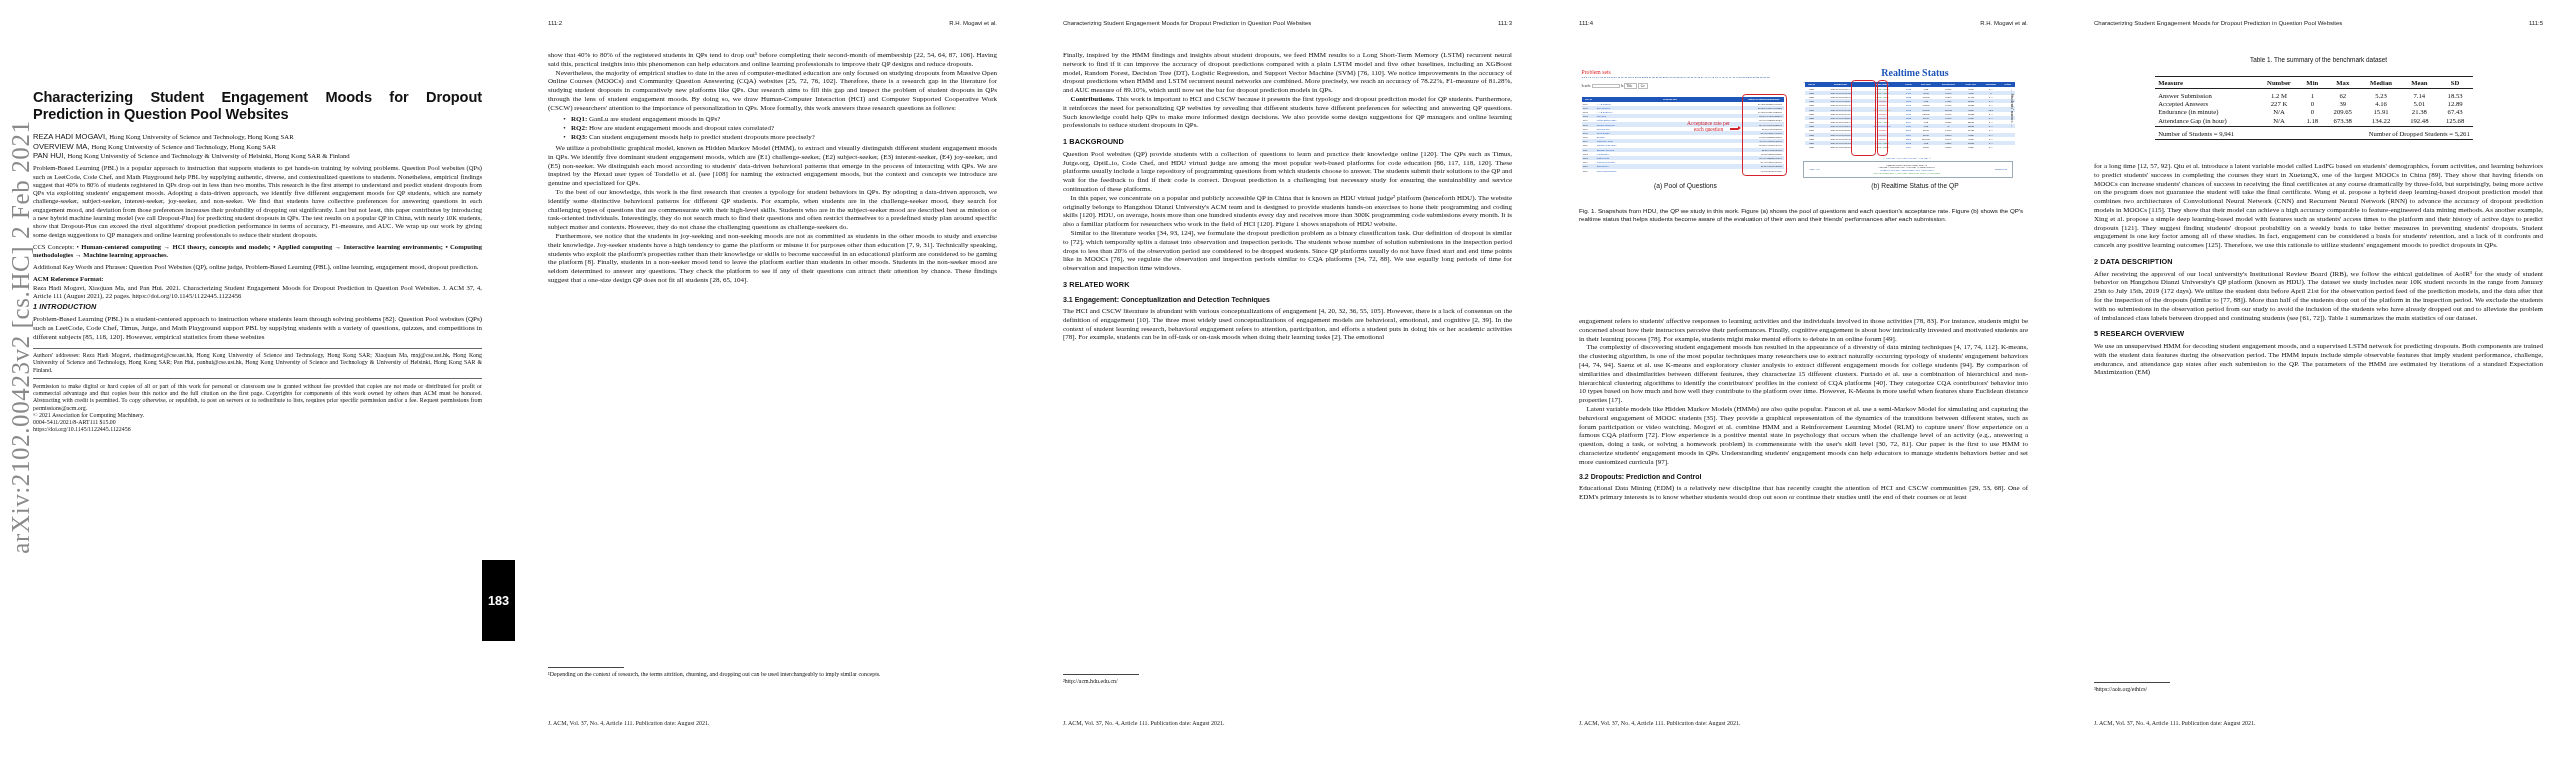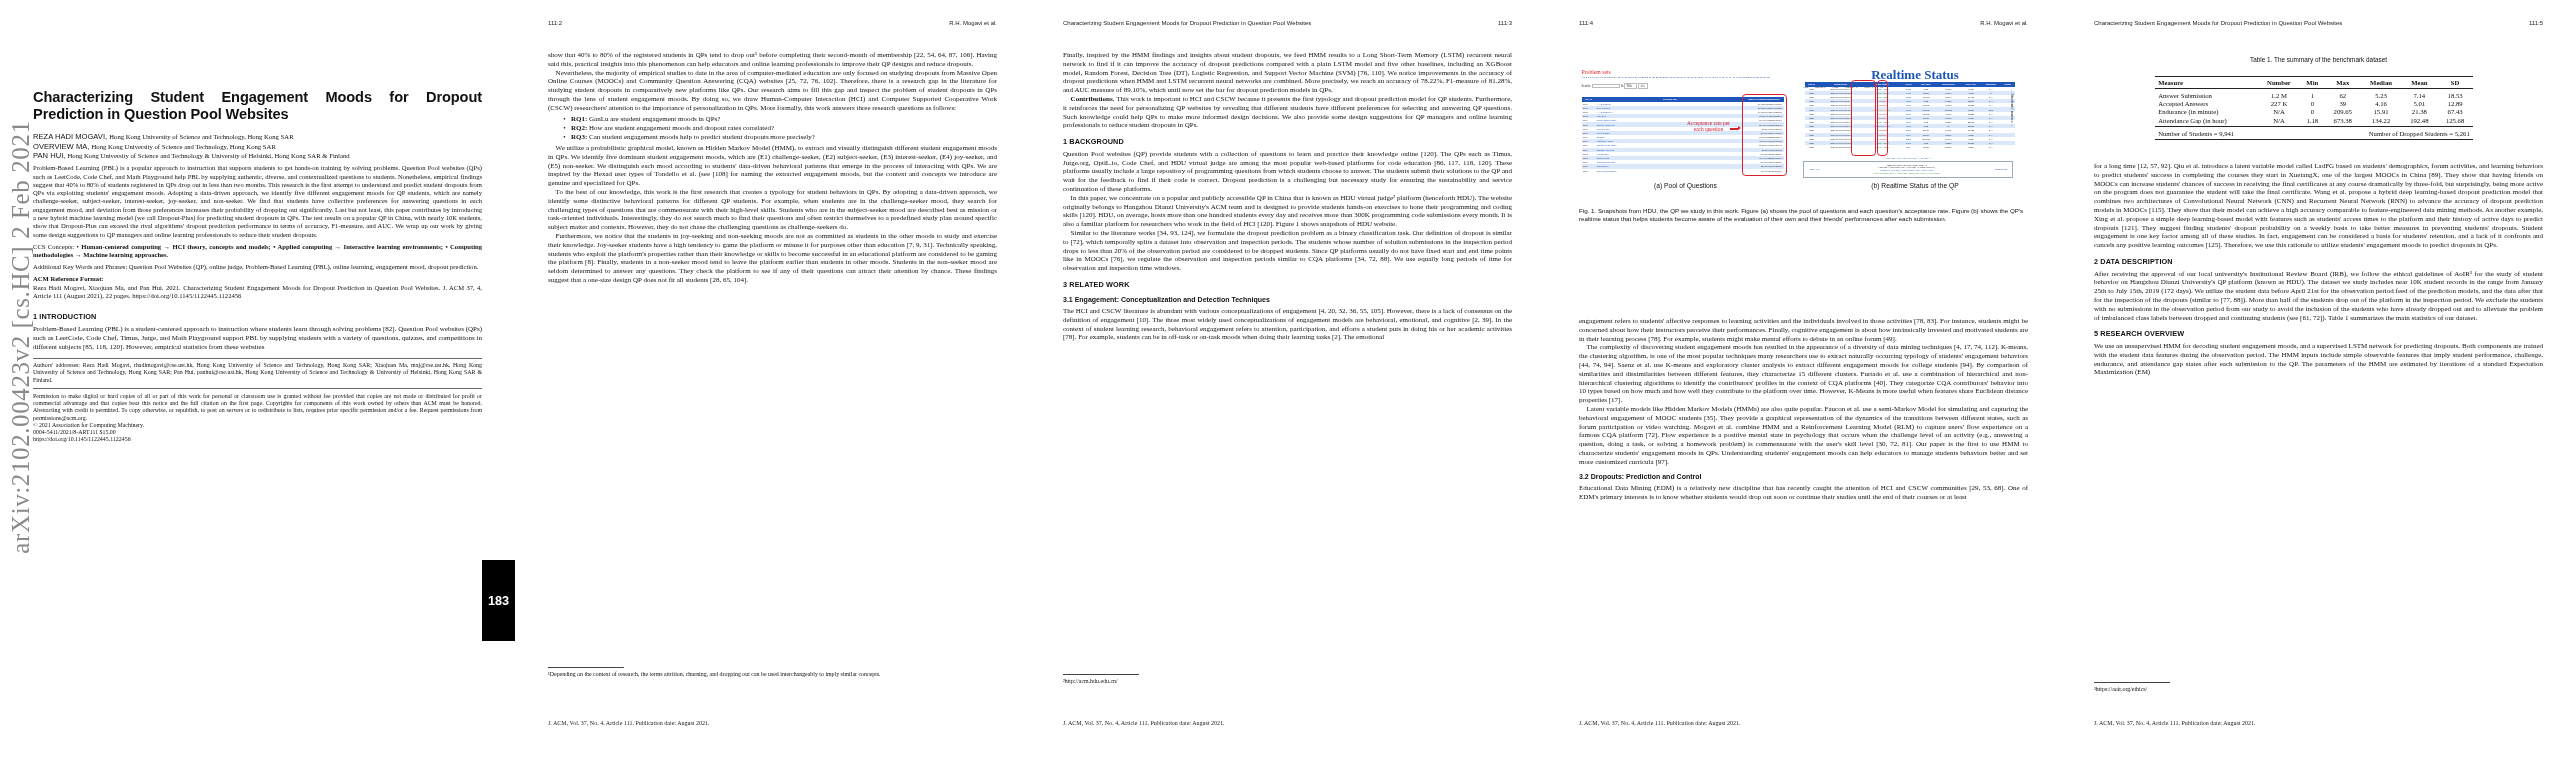--- a/index.html
+++ b/index.html
@@ -36,21 +36,21 @@
   .ps-nums { font-family: "Liberation Sans", sans-serif; font-size: 2.5px; color: #1c4e9c; margin-left: 2.5px; line-height: 3.8px; width: 204px; }
   .ps-search { font-size: 3.2px; margin: 2.5px 0 2.5px 2.5px; color: #333; }
   .mini-table { position: absolute; left: 2.5px; width: 202px; border-collapse: collapse; font-family: "Liberation Sans", sans-serif; font-size: 2.2px; }
   .mini-table th { background: #1d55b8; color: #fff; height: 4.5px; }
   .mini-table td { height: 4.2px; padding: 0 1.3px; color: #333; }
   .mini-table tr:nth-child(even) td { background: #dbe8fa; }
   .redbox { position: absolute; border: 1.1px solid #d4212a; border-radius: 3.8px; }
   .annot { position: absolute; color: #d4212a; font-size: 5.4px; line-height: 6.4px; text-align: center; }
   .arrow { position: absolute; height: 1.6px; background: #d4212a; }
   .arrow::after { content: ""; position: absolute; right: -3.2px; top: -2.2px; border-left: 3.8px solid #d4212a; border-top: 2.9px solid transparent; border-bottom: 2.9px solid transparent; }
-  .rt-title { text-align: center; font-size: 13px; font-weight: bold; color: #1d55b8; margin-top: 3px; }
+  .rt-title { text-align: center; font-size: 10px; font-weight: bold; color: #1d55b8; margin-top: 3px; }
   .subcap { position: absolute; top: 118px; font-family: "Liberation Sans", sans-serif; font-size: 6.7px; text-align: center; }
   .figcap { position: absolute; left: 33px; top: 207px; width: 449px; font-family: "Liberation Sans", sans-serif; font-size: 6.2px; line-height: 8px; }
   .side-label { position: absolute; right: 12.7px; top: 25.4px; writing-mode: vertical-rl; font-size: 4.5px; color: #333; }
   
   .tcap { position: absolute; top: 56px; left: 33px; width: 449px; text-align: center; font-family: "Liberation Sans", sans-serif; font-size: 6.4px; }
   table.bench { position: absolute; top: 76px; left: 94px; width: 318px; border-collapse: collapse; font-size: 6.7px; }
   table.bench th { font-weight: bold; padding: 1.9px 3.2px; border-top: 1.3px solid #222; border-bottom: 0.6px solid #222; text-align: center; }
   table.bench th:first-child { text-align: left; }
   table.bench td { padding: 0.6px 3.2px; text-align: center; }
   table.bench td:first-child { text-align: left; }
@@ -68,21 +68,21 @@
   <div class="body" style="top:89px;">
     <h1 class="title">Characterizing Student Engagement Moods for Dropout Prediction in Question Pool Websites</h1>
     <div style="height:9px"></div>
     <div class="author"><span>REZA HADI MOGAVI,</span> <span class="aff">Hong Kong University of Science and Technology, Hong Kong SAR</span></div>
     <div class="author"><span>OVERVIEW MA,</span> <span class="aff">Hong Kong University of Science and Technology, Hong Kong SAR</span></div>
     <div class="author"><span>PAN HUI,</span> <span class="aff">Hong Kong University of Science and Technology &amp; University of Helsinki, Hong Kong SAR &amp; Finland</span></div>
     <p class="noindent small" style="margin-top:3.8px; font-size:6.6px; line-height:8.3px;">Problem-Based Learning (PBL) is a popular approach to instruction that supports students to get hands-on training by solving problems. Question Pool websites (QPs) such as LeetCode, Code Chef, and Math Playground help PBL by supplying authentic, diverse, and contextualized questions to students. Nonetheless, empirical findings suggest that 40% to 80% of students registered in QPs drop out in less than two months. This research is the first attempt to understand and predict student dropouts from QPs via exploiting students' engagement moods. Adopting a data-driven approach, we identify five different engagement moods for QP students, which are namely challenge-seeker, subject-seeker, interest-seeker, joy-seeker, and non-seeker. We find that students have collective preferences for answering questions in each engagement mood, and deviation from those preferences increases their probability of dropping out significantly. Last but not least, this paper contributes by introducing a new hybrid machine learning model (we call Dropout-Plus) for predicting student dropouts in QPs. The test results on a popular QP in China, with nearly 10K students, show that Dropout-Plus can exceed the rival algorithms' dropout prediction performance in terms of accuracy, F1-measure, and AUC. We wrap up our work by giving some design suggestions to QP managers and online learning professionals to reduce their student dropouts.</p>
     <p class="noindent small" style="margin-top:3.8px; font-size:6.6px; line-height:8.3px;"><span>CCS Concepts: •</span> <b>Human-centered computing → HCI theory, concepts and models; • Applied computing → Interactive learning environments; • Computing methodologies → Machine learning approaches.</b></p>
     <p class="noindent small" style="margin-top:3.8px; font-size:6.6px; line-height:8.3px;">Additional Key Words and Phrases: Question Pool Websites (QP), online judge, Problem-Based Learning (PBL), online learning, engagement mood, dropout prediction.</p>
     <p class="noindent small" style="margin-top:3.8px; font-size:6.6px; line-height:8.3px;"><b>ACM Reference Format:</b><br><span>Reza Hadi Mogavi, Xiaojuan Ma, and Pan Hui. 2021. Characterizing Student Engagement Moods for Dropout Prediction in Question Pool Websites. J. ACM 37, 4, Article 111 (August 2021), 22 pages. https://doi.org/10.1145/1122445.1122456</span></p>
-    <div class="sec" style="margin-top:13px;">1   INTRODUCTION</div>
+    <div class="sec" style="margin-top:3px;font-style:italic;">1   INTRODUCTION</div>
     <p class="noindent">Problem-Based Learning (PBL) is a student-centered approach to instruction where students learn through solving problems [82]. Question Pool websites (QPs) such as LeetCode, Code Chef, Timus, Jutge, and Math Playground support PBL by supplying students with a variety of questions, quizzes, and competitions in different subjects [85, 118, 120]. However, empirical statistics from these websites</p>
     <div class="rule" style="margin-top:6.4px;"></div>
     <p class="noindent" style="font-size:5.9px; line-height:7.3px;">Authors' addresses: Reza Hadi Mogavi, rhadimogavi@cse.ust.hk, Hong Kong University of Science and Technology, Hong Kong SAR; Xiaojuan Ma, mxj@cse.ust.hk, Hong Kong University of Science and Technology, Hong Kong SAR; Pan Hui, panhui@cse.ust.hk, Hong Kong University of Science and Technology &amp; University of Helsinki, Hong Kong SAR &amp; Finland.</p>
     <div class="rule"></div>
     <p class="noindent" style="font-size:5.9px; line-height:7.3px;">Permission to make digital or hard copies of all or part of this work for personal or classroom use is granted without fee provided that copies are not made or distributed for profit or commercial advantage and that copies bear this notice and the full citation on the first page. Copyrights for components of this work owned by others than ACM must be honored. Abstracting with credit is permitted. To copy otherwise, or republish, to post on servers or to redistribute to lists, requires prior specific permission and/or a fee. Request permissions from permissions@acm.org.</p>
     <p class="noindent" style="font-size:5.9px; line-height:7.3px;">© 2021 Association for Computing Machinery.</p>
     <p class="noindent" style="font-size:5.9px; line-height:7.3px;">0004-5411/2021/8-ART111 $15.00</p>
     <p class="noindent" style="font-size:5.9px; line-height:7.3px;"><span>https://doi.org/10.1145/1122445.1122456</span></p>
   </div>
   <div class="tab111">183</div>

